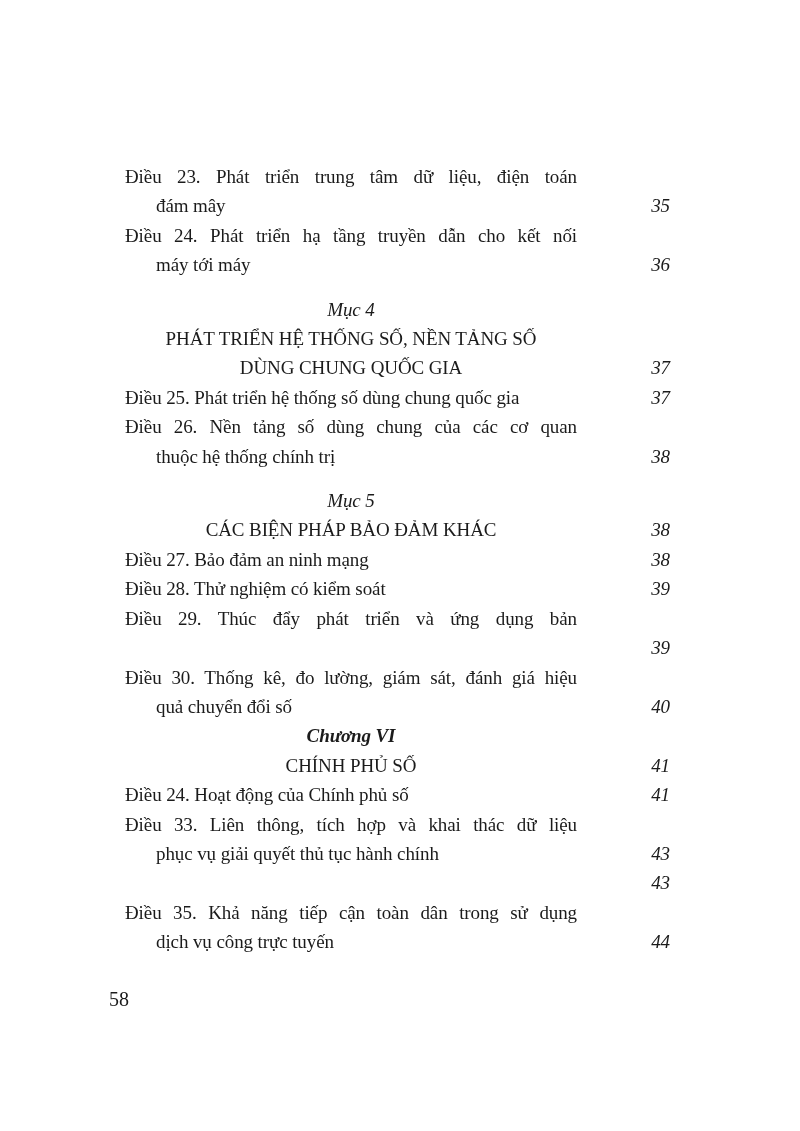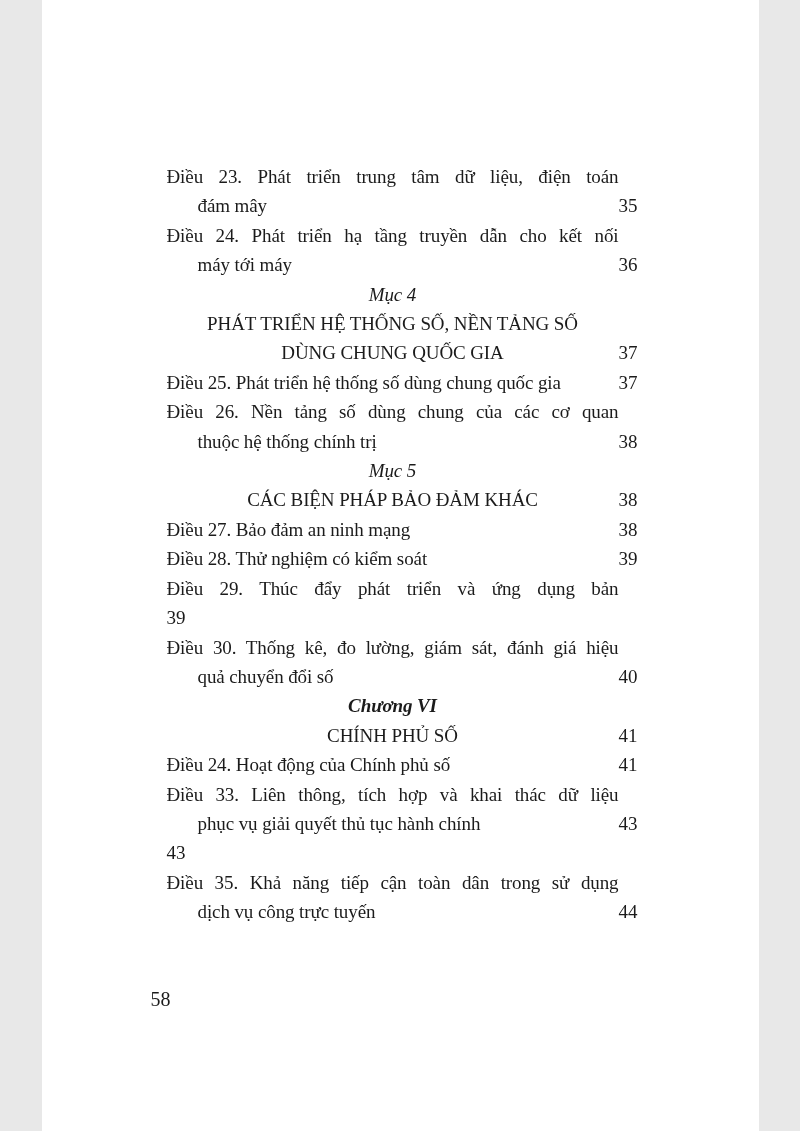--- a/index.html
+++ b/index.html
@@ -2,21 +2,21 @@
 <html lang="vi"><head>
 <meta charset="utf-8">
 <style>
   html, body {
     margin: 0;
     padding: 0;
     background: #e8e8e8;
   }
   .page {
     position: relative;
-    width: 717px;
+    width: 800px;
     height: 1131px;
     margin: 0 auto;
     background: #ffffff;
     color: #1b1b1b;
     font-family: "Liberation Serif", "DejaVu Serif", serif;
     overflow: hidden;
   }
   .toc {
     position: absolute;
     left: 125px;
@@ -29,41 +29,43 @@
     font-size: 19px;
     line-height: 29.4px;
     letter-spacing: -0.1px;
   }
   .line .t {
     width: 452px;
     box-sizing: border-box;
   }
   .line .n {
     flex: 1;
-    text-align: left;
-    white-space: nowrap;
+    text-align: right;
+    white-space: nowrap;
+    font-style: italic;
   }
   
   .justified .t {
     text-align: justify;
     text-align-last: justify;
   }
   
   .cont .t {
     padding-left: 31px;
     white-space: nowrap;
   }
   .single .t {
     white-space: nowrap;
   }
   
   .muc .t {
     text-align: center;
     font-style: italic;
     white-space: nowrap;
+    margin-top: 15px;
   }
   
   .section .t {
     text-align: center;
     white-space: nowrap;
   }
   
   .chuong .t {
     text-align: center;
     font-style: italic;

